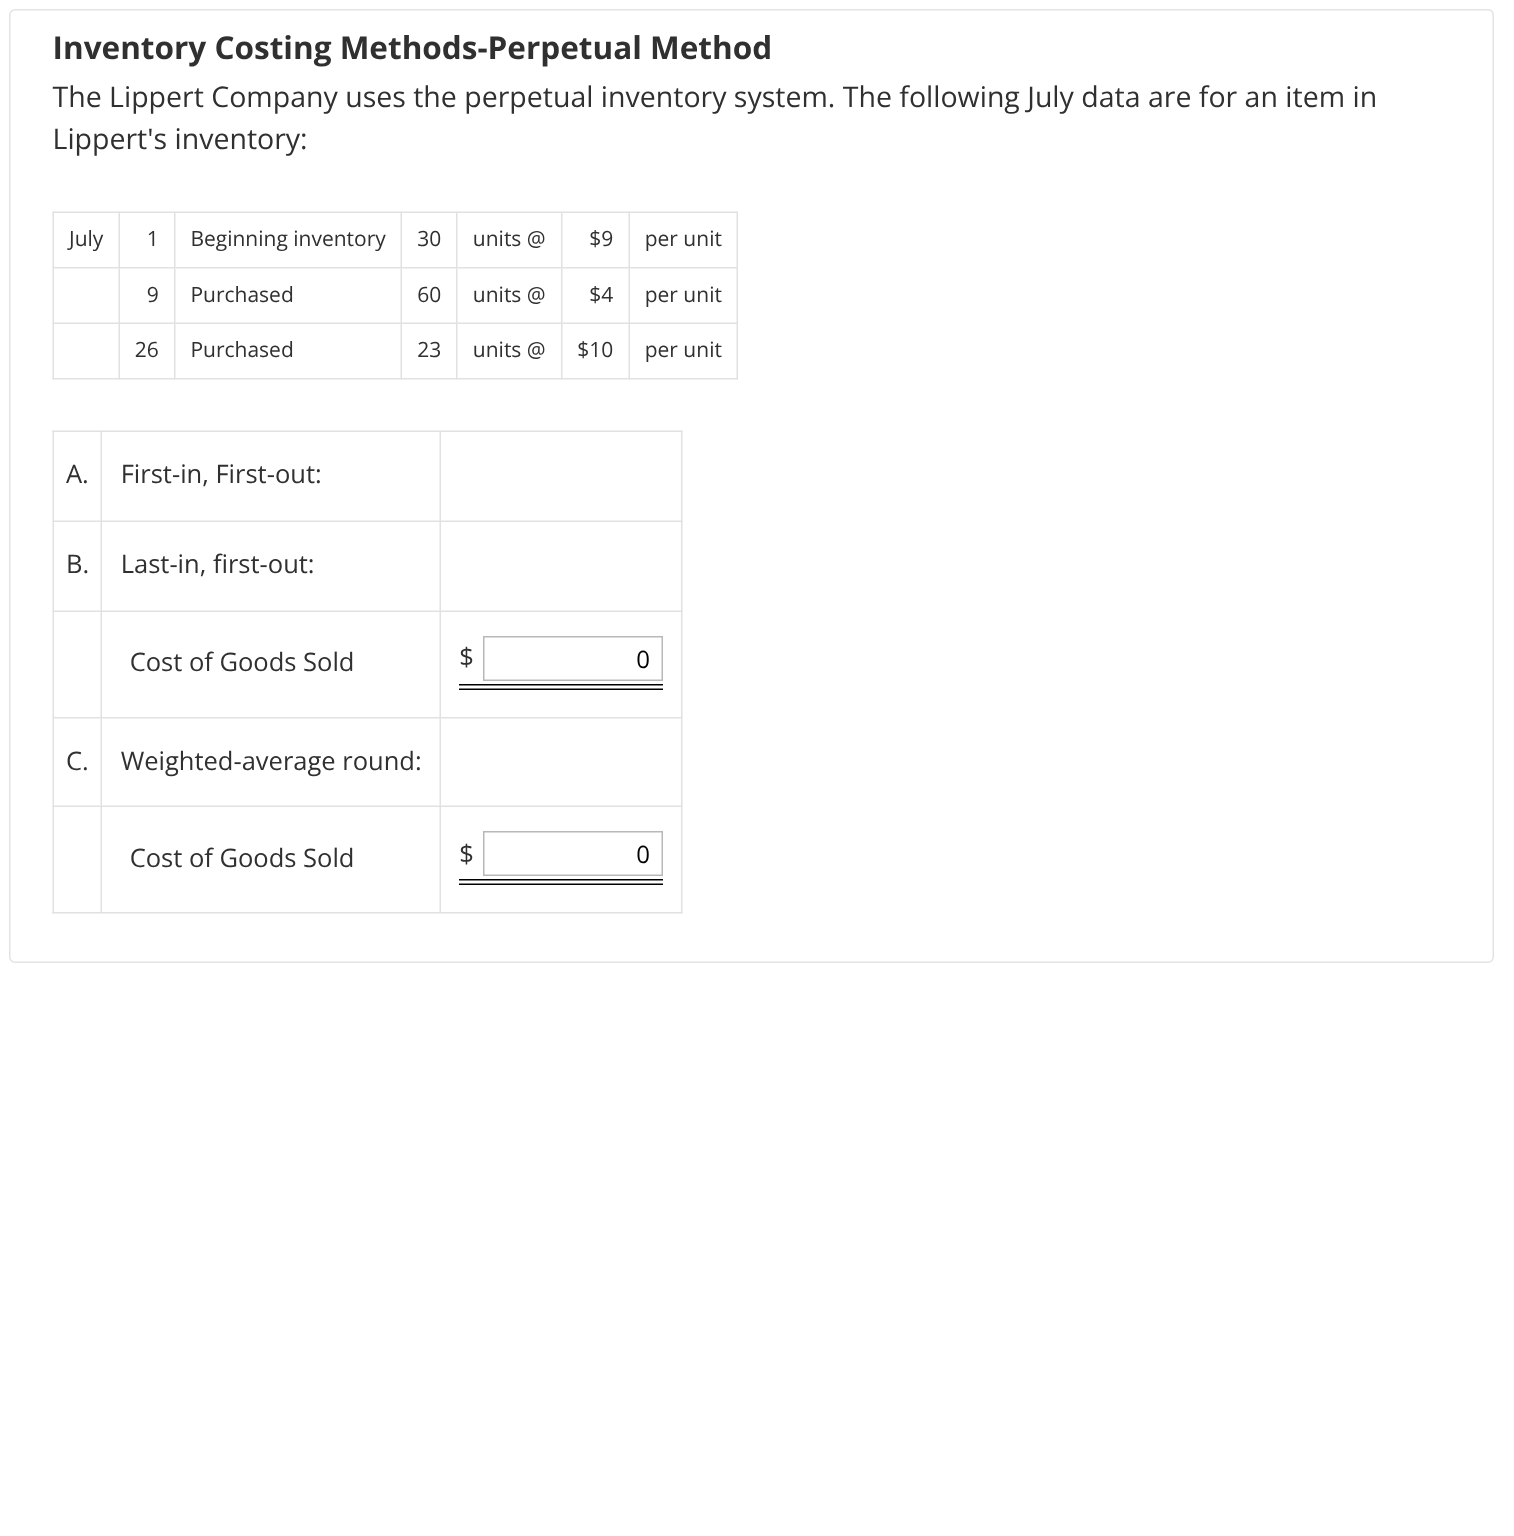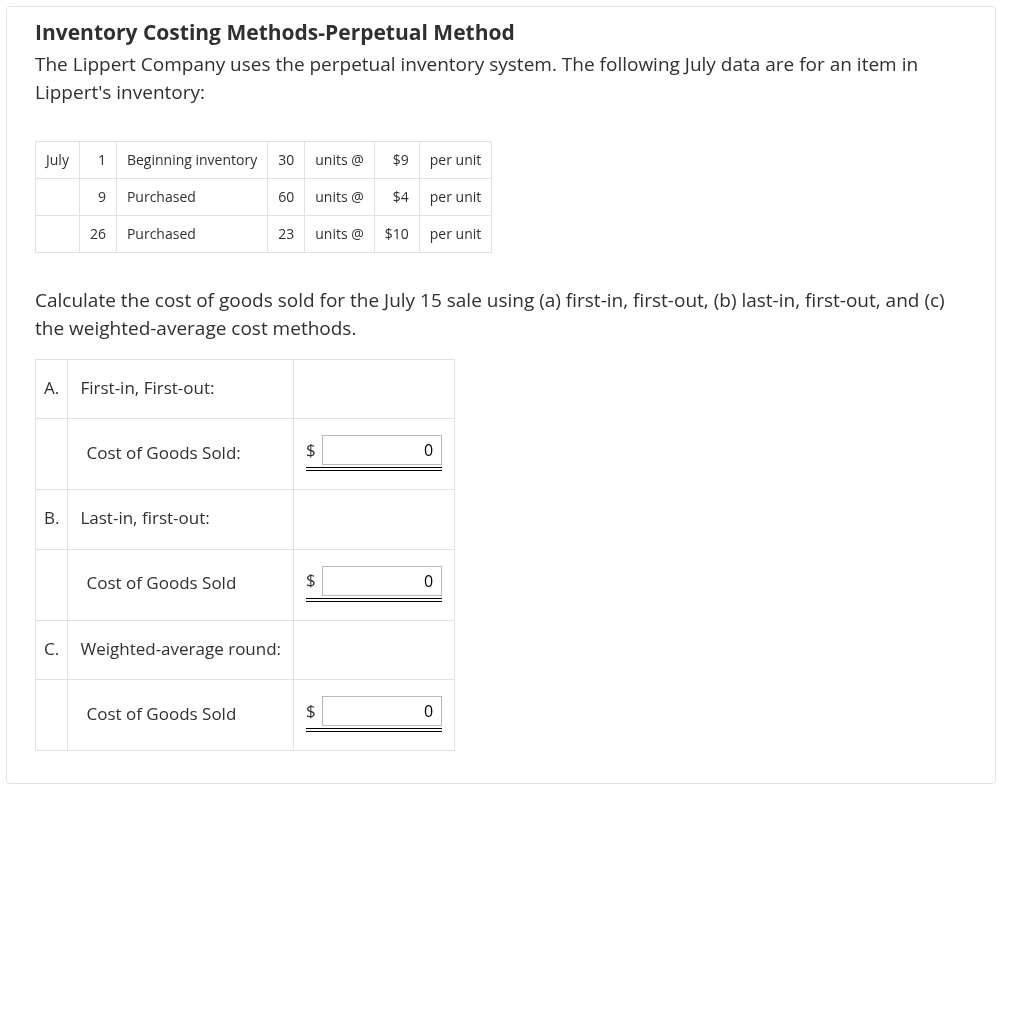--- a/index.html
+++ b/index.html
@@ -106,38 +106,27 @@
       <td class="num">26</td>
       <td>Purchased</td>
       <td class="num">23</td>
       <td>units @</td>
       <td class="price">$10</td>
       <td>per unit</td>
     </tr>
   </tbody>
     </table>
 
-  <p class="instr">Calculate the cost of goods sold for the July 15 sale using (a) first-in, first-out, (b) last-in, first-out, and (c) the weighted-average cost methods.</p>
 
   <table class="answer-table">
     <tbody>
         <tr>
       <td class="label-cell">A.</td>
       <td>First-in, First-out:</td>
       <td></td>
-    </tr>
-    <tr>
-      <td class="label-cell"></td>
-      <td class="sub-label">Cost of Goods Sold:</td>
-      <td>
-        <span class="input-wrap">
-          <span class="dollar">$</span>
-          <input class="num-input" value="0" style="">
-        </span>
-      </td>
     </tr>
 
     <tr>
       <td class="label-cell">B.</td>
       <td>Last-in, first-out:</td>
       <td></td>
     </tr>
     <tr>
       <td class="label-cell"></td>
       <td class="sub-label">Cost of Goods Sold</td>

